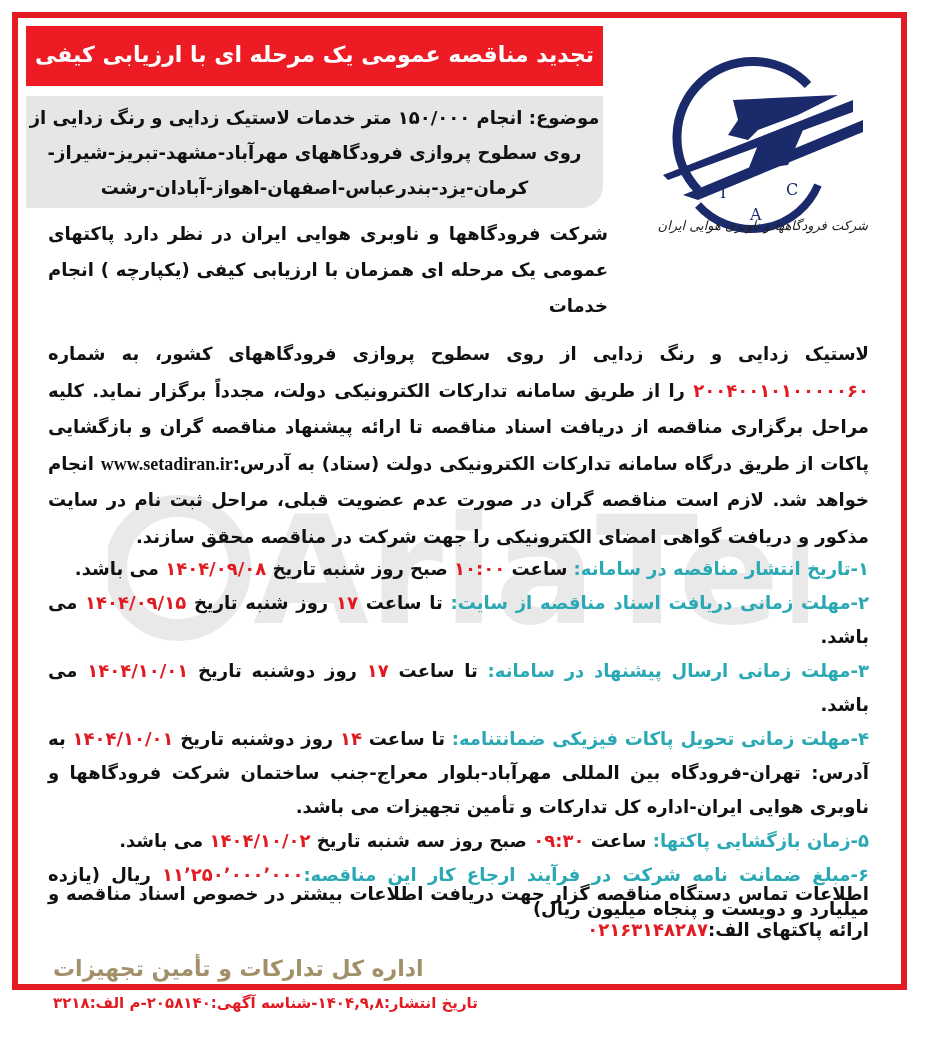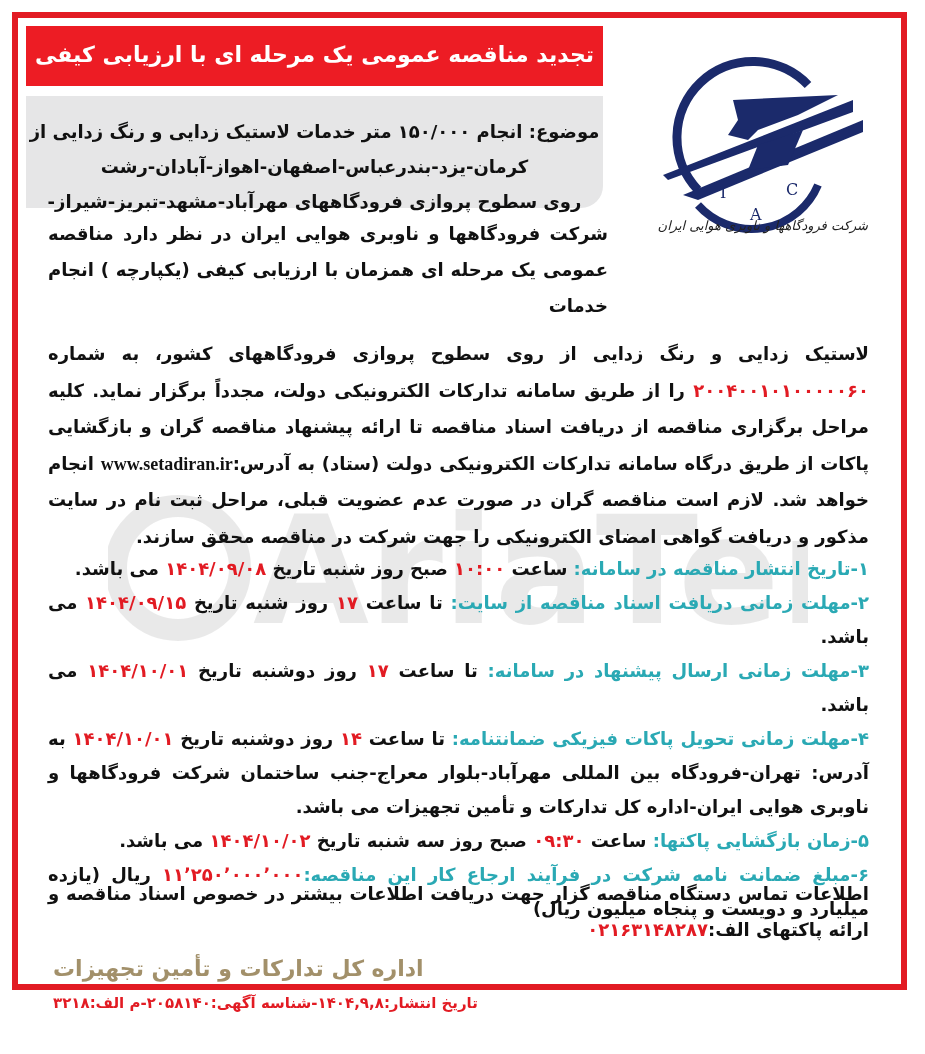--- a/index.html
+++ b/index.html
@@ -1,19 +1,19 @@
 <!DOCTYPE html>
 <html><head>
 <meta charset="utf-8">
 <style>
   html,body{margin:0;padding:0;background:#ffffff;}
   body{width:925px;height:1054px;position:relative;overflow:hidden;font-family:"DejaVu Sans",sans-serif;}
   .frame{position:absolute;left:12px;top:12px;width:895px;height:978px;border:6px solid #e21b23;box-sizing:border-box;background:#fff;}
   .title-bar{position:absolute;left:8px;top:8px;width:577px;height:60px;background:#ed1c24;color:#fff;direction:rtl;text-align:center;font-weight:bold;font-size:22px;line-height:58px;}
-  .subject-box{position:absolute;left:8px;top:78px;width:577px;height:112px;background:#e6e6e7;border-radius:0 0 22px 0;direction:rtl;text-align:center;font-weight:bold;font-size:18px;line-height:35px;color:#111;padding-top:18px;box-sizing:border-box;}
+  .subject-box{position:absolute;left:8px;top:78px;width:577px;height:112px;background:#e6e6e7;border-radius:0 0 22px 0;direction:rtl;text-align:center;font-weight:bold;font-size:18px;line-height:35px;color:#111;padding-top:4px;box-sizing:border-box;}
   .logo{position:absolute;left:620px;top:22px;width:230px;height:230px;}
   .logo-caption{position:absolute;left:630px;top:200px;width:220px;text-align:right;direction:rtl;font-family:"DejaVu Serif",serif;font-style:italic;font-size:13px;color:#222;}
   .body-text{position:absolute;left:30px;right:32px;direction:rtl;text-align:justify;font-weight:bold;color:#111;font-size:18px;}
   .intro{top:198px;left:30px;width:560px;line-height:36px;text-align-last:right;}
   .para{top:290px;line-height:36.5px;margin-top:28px;}
   .red{color:#e21b23;}
   .teal{color:#2aa9b4;}
   .items{top:534px;line-height:34px;}
   .items p{margin:0;}
   .contact{top:858px;line-height:36px;}
@@ -24,43 +24,43 @@
 </style>
 </head>
 <body>
 
 <div class="frame">
 
   <div class="title-bar">تجدید مناقصه عمومی یک مرحله ای با ارزیابی کیفی (یکپارچه)</div>
 
   <div class="subject-box">
     <div>موضوع: انجام ۱۵۰/۰۰۰ متر خدمات لاستیک زدایی و رنگ زدایی از</div>
+    <div>روی سطوح پروازی فرودگاههای مهرآباد-مشهد-تبریز-شیراز-</div>
     <div>کرمان-یزد-بندرعباس-اصفهان-اهواز-آبادان-رشت</div>
-    <div>روی سطوح پروازی فرودگاههای مهرآباد-مشهد-تبریز-شیراز-</div>
   </div>
 
   <svg class="logo" viewBox="0 0 230 230">
     <path d="M 60 150 A 70 70 0 1 1 170 45" fill="none" stroke="#1b2a6b" stroke-width="9"></path>
     <path d="M 60 165 A 72 72 0 0 0 180 145" fill="none" stroke="#1b2a6b" stroke-width="8"></path>
     <polygon points="95,60 200,55 160,75 120,90 110,100 90,95 100,80" fill="#1b2a6b"></polygon>
     <polygon points="25,135 215,60 215,72 30,140" fill="#1b2a6b"></polygon>
     <polygon points="45,155 225,80 225,92 60,160" fill="#1b2a6b"></polygon>
     <polygon points="120,105 165,90 150,125 110,130" fill="#1b2a6b"></polygon>
     <text x="82" y="158" font-family="DejaVu Serif, serif" font-size="16" fill="#1b2a6b">I</text>
     <text x="112" y="180" font-family="DejaVu Serif, serif" font-size="16" fill="#1b2a6b">A</text>
     <text x="148" y="155" font-family="DejaVu Serif, serif" font-size="16" fill="#1b2a6b">C</text>
   </svg>
   <div class="logo-caption">شرکت فرودگاهها و ناوبری هوایی ایران</div>
 
   <svg class="watermark" viewBox="0 0 700 200">
     <circle cx="70" cy="110" r="62" fill="none" stroke="#555" stroke-width="22"></circle>
     <text x="145" y="165" font-family="DejaVu Sans, sans-serif" font-weight="bold" font-size="150" fill="#555">AriaTender</text>
   </svg>
 
-  <div class="body-text intro">شرکت فرودگاهها و ناوبری هوایی ایران در نظر دارد مناقصه عمومی یک مرحله ای همزمان با ارزیابی کیفی (یکپارچه ) انجام خدمات</div>
+  <div class="body-text intro">شرکت فرودگاهها و ناوبری هوایی ایران در نظر دارد پاکتهای عمومی یک مرحله ای همزمان با ارزیابی کیفی (یکپارچه ) انجام خدمات</div>
 
   <div class="body-text para">
     <span>لاستیک زدایی و رنگ زدایی از روی سطوح پروازی فرودگاههای کشور، به شماره </span><span class="red">۲۰۰۴۰۰۱۰۱۰۰۰۰۰۶۰</span><span> را از طریق سامانه تدارکات الکترونیکی دولت، مجدداً برگزار نماید. کلیه مراحل برگزاری مناقصه از دریافت اسناد مناقصه تا ارائه پیشنهاد مناقصه گران و بازگشایی پاکات از طریق درگاه سامانه تدارکات الکترونیکی دولت (ستاد) به آدرس:</span><span style="font-family:'Liberation Serif',serif;">www.setadiran.ir</span><span> انجام خواهد شد. لازم است مناقصه گران در صورت عدم عضویت قبلی، مراحل ثبت نام در سایت مذکور و دریافت گواهی امضای الکترونیکی را جهت شرکت در مناقصه محقق سازند.</span>
   </div>
 
   <div class="body-text items">
     <p><span class="teal">۱-تاریخ انتشار مناقصه در سامانه:</span><span> ساعت </span><span class="red">۱۰:۰۰</span><span> صبح روز شنبه تاریخ </span><span class="red">۱۴۰۴/۰۹/۰۸</span><span> می باشد.</span></p>
     <p><span class="teal">۲-مهلت زمانی دریافت اسناد مناقصه از سایت:</span><span> تا ساعت </span><span class="red">۱۷</span><span> روز شنبه تاریخ </span><span class="red">۱۴۰۴/۰۹/۱۵</span><span> می باشد.</span></p>
     <p><span class="teal">۳-مهلت زمانی ارسال پیشنهاد در سامانه:</span><span> تا ساعت </span><span class="red">۱۷</span><span> روز دوشنبه تاریخ </span><span class="red">۱۴۰۴/۱۰/۰۱</span><span> می باشد.</span></p>
     <p><span class="teal">۴-مهلت زمانی تحویل پاکات فیزیکی ضمانتنامه:</span><span> تا ساعت </span><span class="red">۱۴</span><span> روز دوشنبه تاریخ </span><span class="red">۱۴۰۴/۱۰/۰۱</span><span> به آدرس: تهران-فرودگاه بین المللی مهرآباد-بلوار معراج-جنب ساختمان شرکت فرودگاهها و ناوبری هوایی ایران-اداره کل تدارکات و تأمین تجهیزات می باشد.</span></p>

